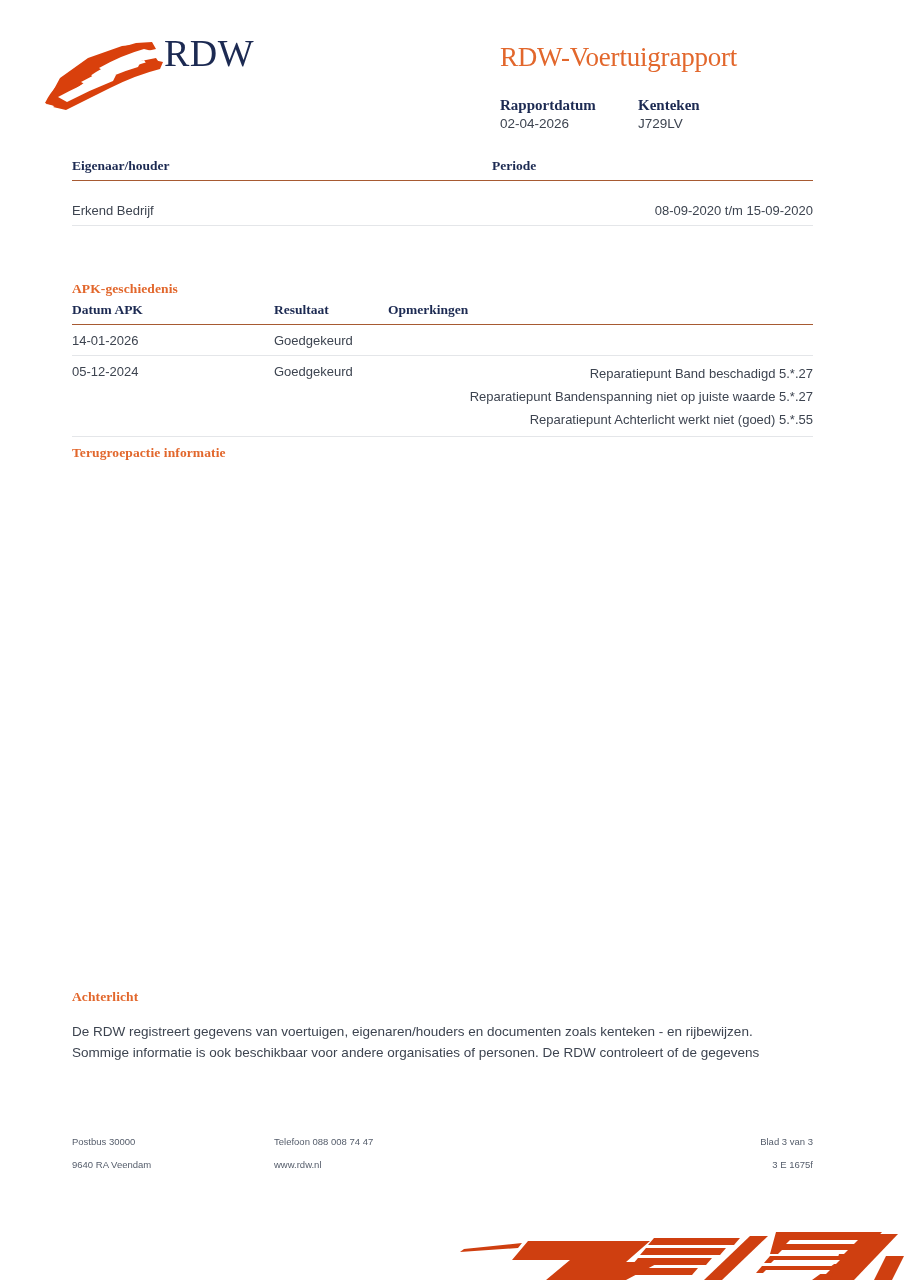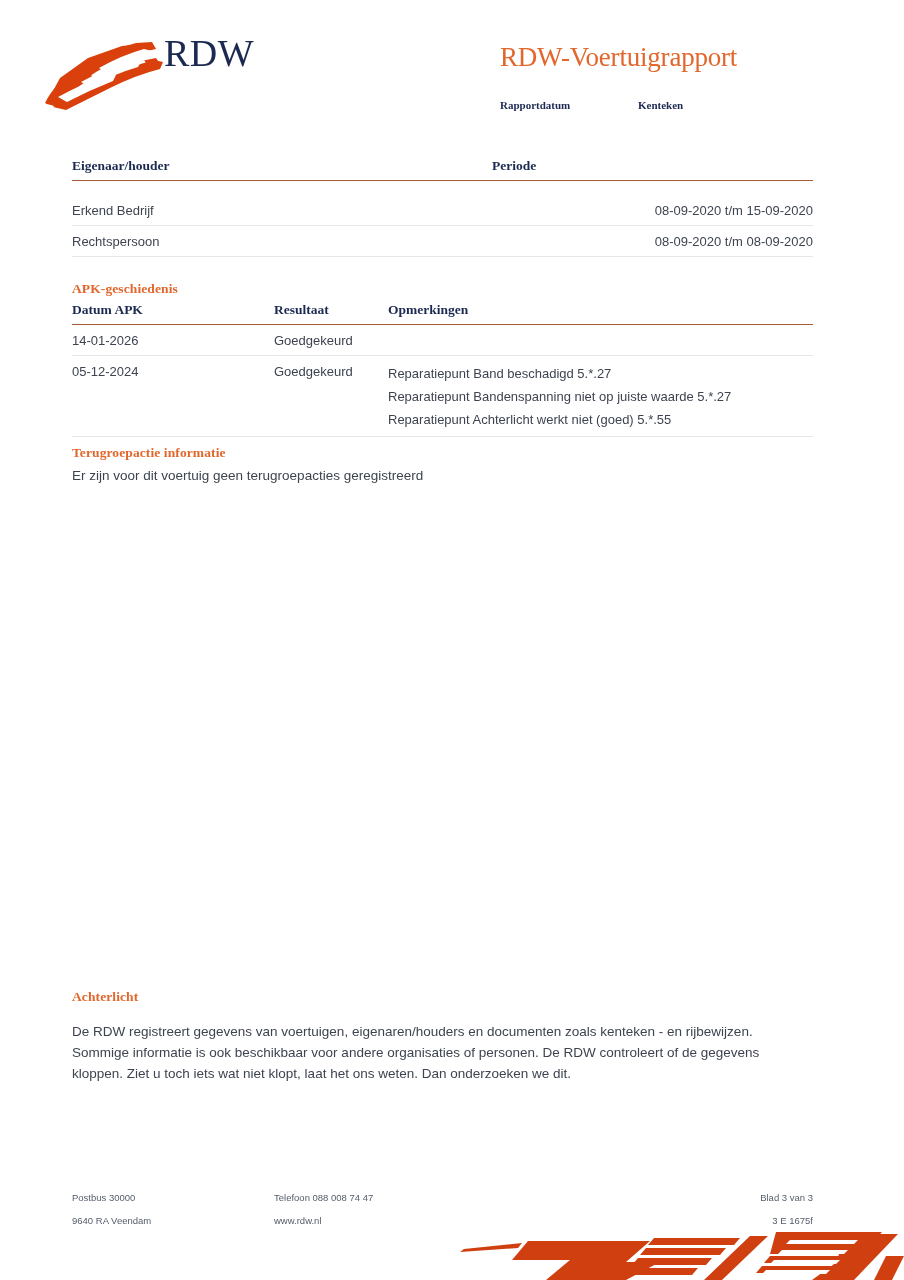--- a/index.html
+++ b/index.html
@@ -70,21 +70,21 @@
   }
   .meta-row {
     display: flex;
   }
   .meta-col {
     width: 138px;
   }
   .meta-label {
     font-family: "Liberation Serif", serif;
     font-weight: bold;
-    font-size: 11px;
+    font-size: 15px;
     color: #1c2a52;
     line-height: 18px;
   }
   .meta-value {
     font-size: 13.5px;
     color: #3d4450;
     line-height: 20px;
   }
 
   
@@ -126,42 +126,42 @@
     vertical-align: top;
     line-height: 19px;
   }
   .table td.right { text-align: right; }
   .table tr.spacer td {
     border-bottom: none;
     height: 14px;
     padding: 0;
   }
   .nowrap { white-space: nowrap; margin-top: 16px; }
-  .multi-line div { line-height: 23px; }
+  .multi-line div { line-height: 23px; text-align: right; }
 
   
   .plain-text {
     font-size: 13.5px;
     color: #3d4450;
     line-height: 20px;
   }
 
   
   .disclaimer-body p {
     margin: 0;
     font-size: 13.5px;
     color: #3d4450;
     line-height: 21px;
   }
 
   
   .footer {
     position: absolute;
     left: 72px;
-    top: 1192px;
+    top: 1136px;
     width: 741px;
     font-size: 9.5px;
     color: #555d6b;
   }
   .footer-row {
     display: flex;
     height: 23px;
     align-items: flex-start;
   }
   .f-c1 { width: 202px; }
@@ -211,20 +211,28 @@
 
     <div class="meta">
       <div class="meta-row">
         <div class="meta-col">
           <div class="meta-label">Rapportdatum</div>
         </div>
         <div class="meta-col">
           <div class="meta-label">Kenteken</div>
         </div>
       </div>
+      <div class="meta-row">
+        <div class="meta-col">
+          <div class="meta-value">02-04-2026</div>
+        </div>
+        <div class="meta-col">
+          <div class="meta-value">J729LV</div>
+        </div>
+      </div>
     </div>
   </div>
 
   <div class="section" style="top:158px;">
     <table class="table">
       <colgroup>
           <col style="width:420px">
           <col>
         </colgroup>
       <thead>
@@ -234,24 +242,20 @@
         </tr>
       </thead>
       <tbody>
         <tr class="spacer">
             <td></td>
             <td></td>
           </tr>
         <tr>
           <td>Erkend Bedrijf</td>
           <td class="right nowrap">08-09-2020 t/m 15-09-2020</td>
-        </tr>
-        <tr>
-          <td>Rechtspersoon</td>
-          <td class="right nowrap">08-09-2020 t/m 08-09-2020</td>
         </tr>
       </tbody>
     </table>
   </div>
 
   <div class="section" style="top:281px;">
     <div class="sec-title-orange">APK-geschiedenis</div>
     <table class="table">
       <colgroup>
           <col style="width:202px">
@@ -279,29 +283,27 @@
             <div>Reparatiepunt Bandenspanning niet op juiste waarde 5.*.27</div>
             <div>Reparatiepunt Achterlicht werkt niet (goed) 5.*.55</div>
           </td>
         </tr>
       </tbody>
     </table>
   </div>
 
   <div class="section" style="top:445px;">
     <div class="sec-title-orange">Terugroepactie informatie</div>
-    <div class="plain-text">Er zijn voor dit voertuig geen terugroepacties geregistreerd</div>
   </div>
 
   <div class="section" style="top:989px;">
     <div class="sec-title-orange">Achterlicht</div>
     <div class="disclaimer-body" style="margin-top:16px;">
       <p>De RDW registreert gegevens van voertuigen, eigenaren/houders en documenten zoals kenteken - en rijbewijzen.</p>
       <p>Sommige informatie is ook beschikbaar voor andere organisaties of personen. De RDW controleert of de gegevens</p>
-      <p>kloppen. Ziet u toch iets wat niet klopt, laat het ons weten. Dan onderzoeken we dit.</p>
     </div>
   </div>
 
   <div class="footer">
     <div class="footer-row">
       <div class="f-c1">Postbus 30000</div>
       <div class="f-c2">Telefoon 088 008 74 47</div>
       <div class="f-c3">Blad 3 van 3</div>
     </div>
     <div class="footer-row">

